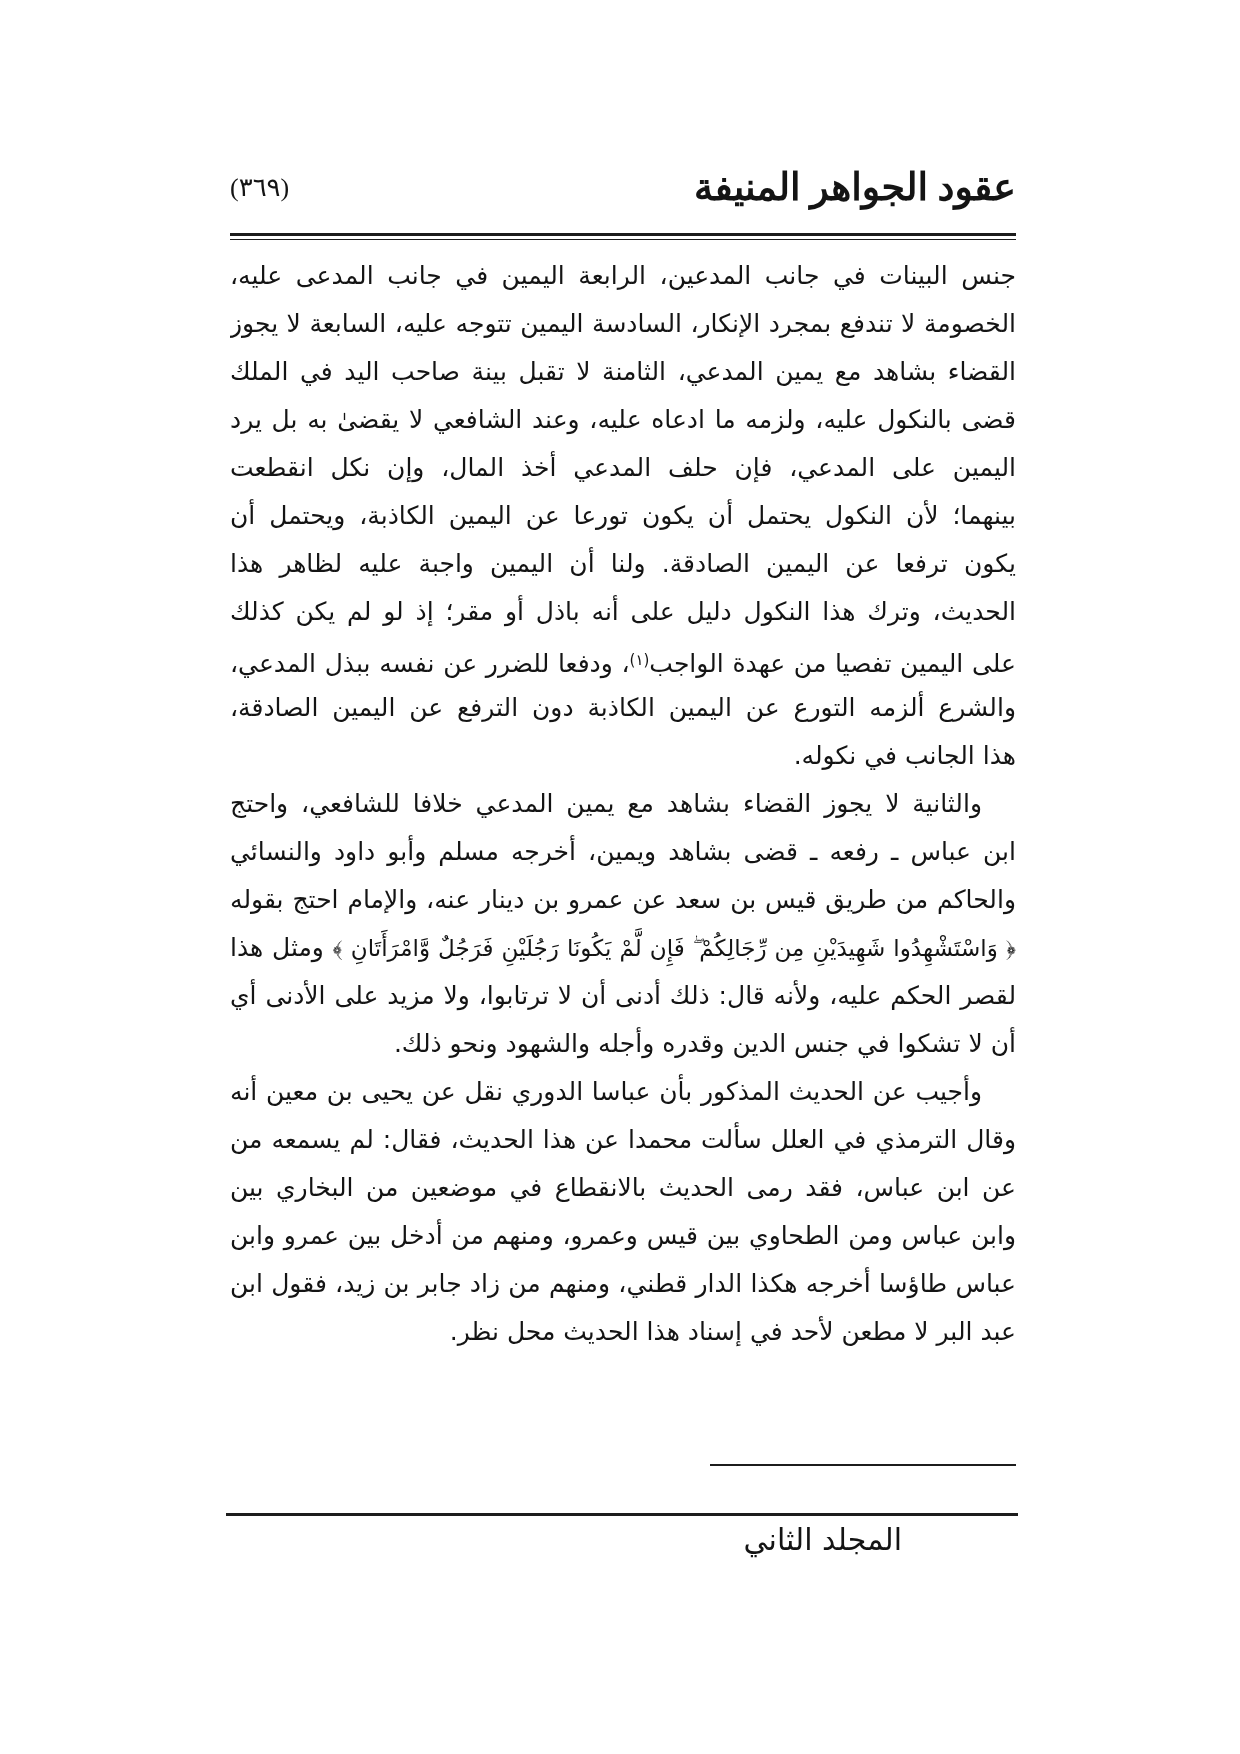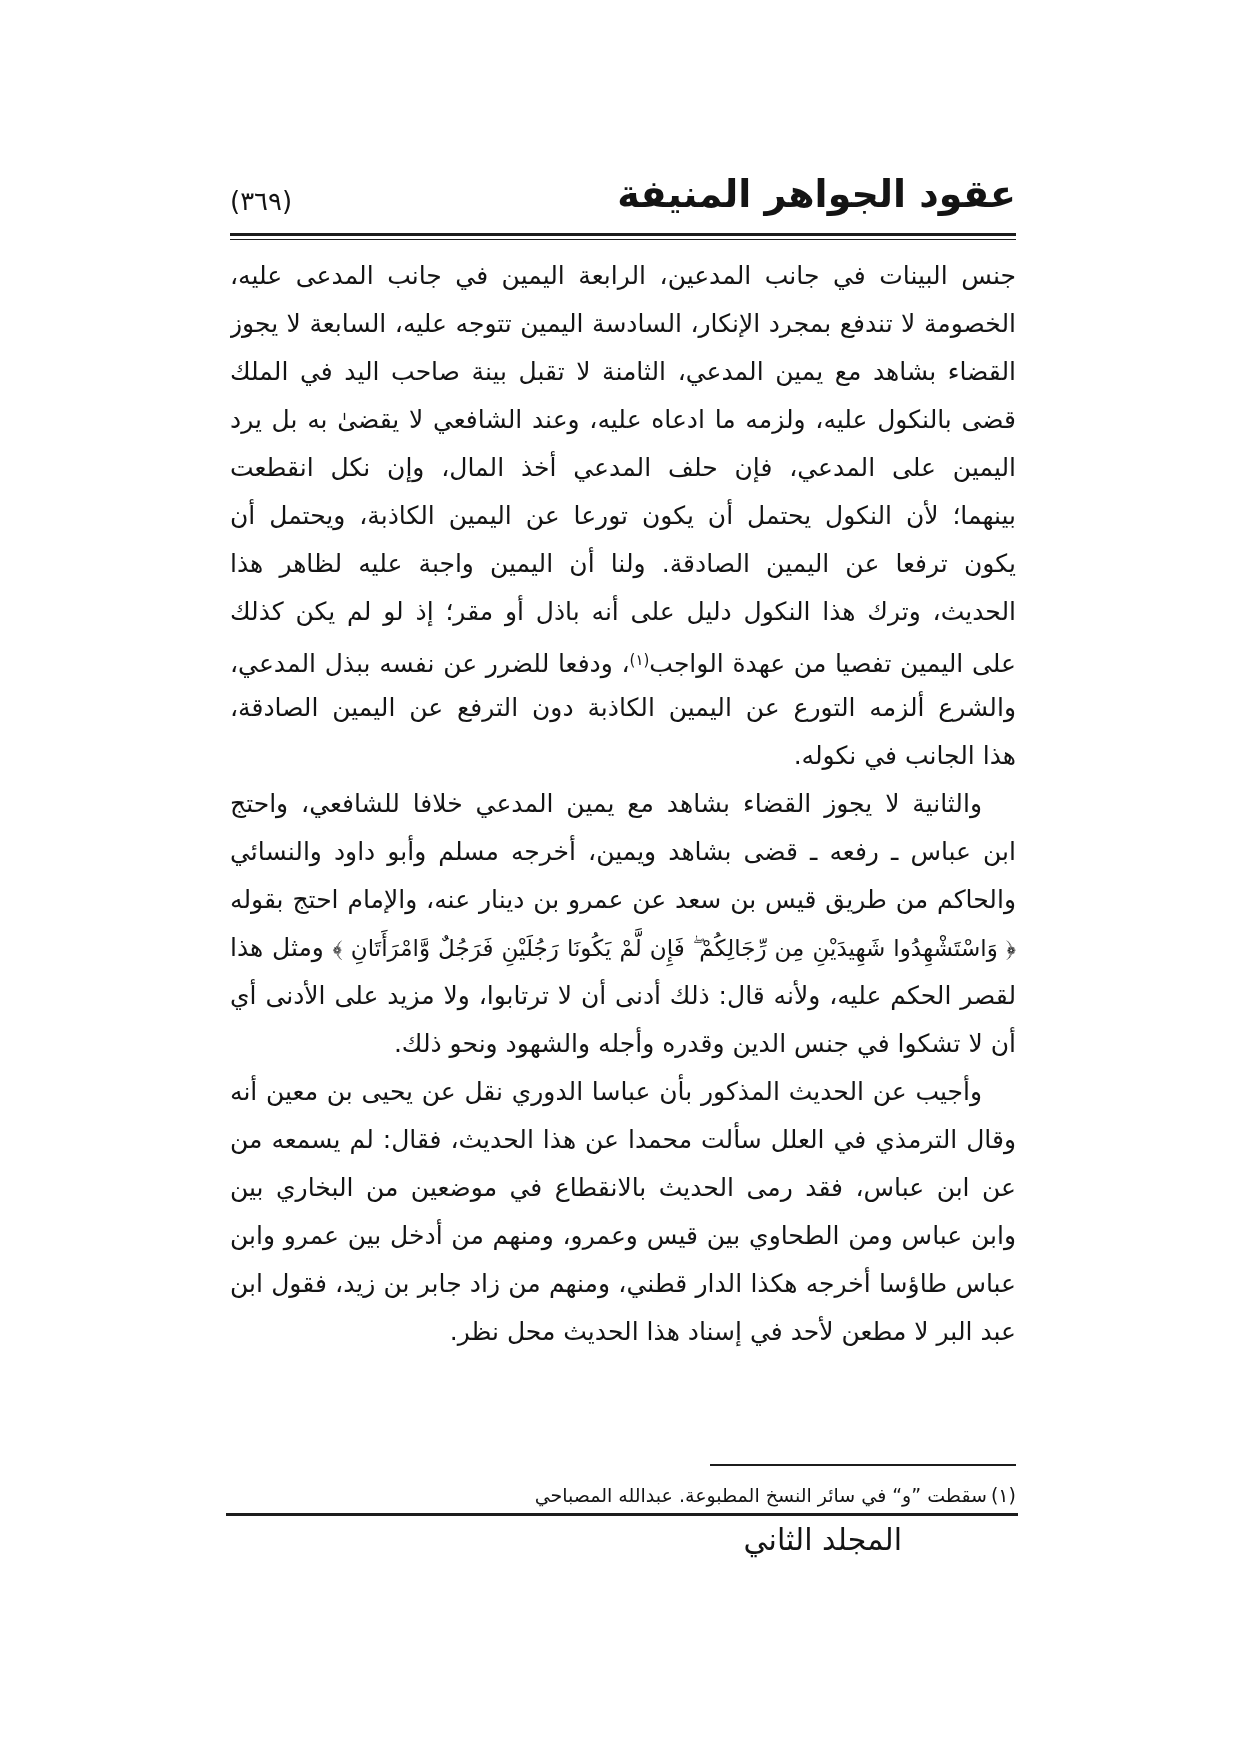--- a/index.html
+++ b/index.html
@@ -7,21 +7,21 @@
     position:relative;
     width:1240px;height:1754px;
     background:#ffffff;
     color:#141414;
     font-family:"DejaVu Sans", sans-serif;
     overflow:hidden;
     margin:0 auto;
   }
   .page-header{
     position:absolute;top:158px;left:230px;width:786px;height:58px;
-    display:flex;justify-content:space-between;align-items:flex-end;
+    display:flex;justify-content:space-between;align-items:center;font-family:Liberation Serif, serif;
   }
   .page-number{font-size:26px;direction:rtl;letter-spacing:1px;}
   .book-title{font-size:38px;font-weight:bold;direction:rtl;}
   .header-rule{
     position:absolute;top:233px;left:230px;width:786px;height:3px;
     border-top:3px solid #1c1c1c;border-bottom:1px solid #1c1c1c;
   }
   .body-text{
     position:absolute;top:252px;left:230px;width:786px;
     direction:rtl;font-size:25px;
@@ -86,21 +86,18 @@
       <div class="line indent"><span class="s-n">وأجيب عن الحديث المذكور بأن عباسا الدوري نقل عن يحيى بن معين أنه</span></div>
       <div class="line"><span class="s-n">وقال الترمذي في العلل سألت محمدا عن هذا الحديث، فقال: لم يسمعه من عمرو</span></div>
       <div class="line"><span class="s-n">عن ابن عباس، فقد رمى الحديث بالانقطاع في موضعين من البخاري بين عمرو</span></div>
       <div class="line"><span class="s-n">وابن عباس ومن الطحاوي بين قيس وعمرو، ومنهم من أدخل بين عمرو وابن</span></div>
       <div class="line"><span class="s-n">عباس طاؤسا أخرجه هكذا الدار قطني، ومنهم من زاد جابر بن زيد، فقول ابن</span></div>
       <div class="line end"><span class="s-n">عبد البر لا مطعن لأحد في إسناد هذا الحديث محل نظر.</span></div>
     </main>
 
   <div class="footnote-sep"></div>
 
-  <div class="footnote">
-    <span class="fn-marker">(١)</span><span>سقطت ”و“ في سائر النسخ المطبوعة. عبدالله المصباحي</span>
-  </div>
 
   <div class="bottom-rule"></div>
 
   <footer class="volume-footer">المجلد الثاني</footer>
 
 </div>
 
 </body></html>

